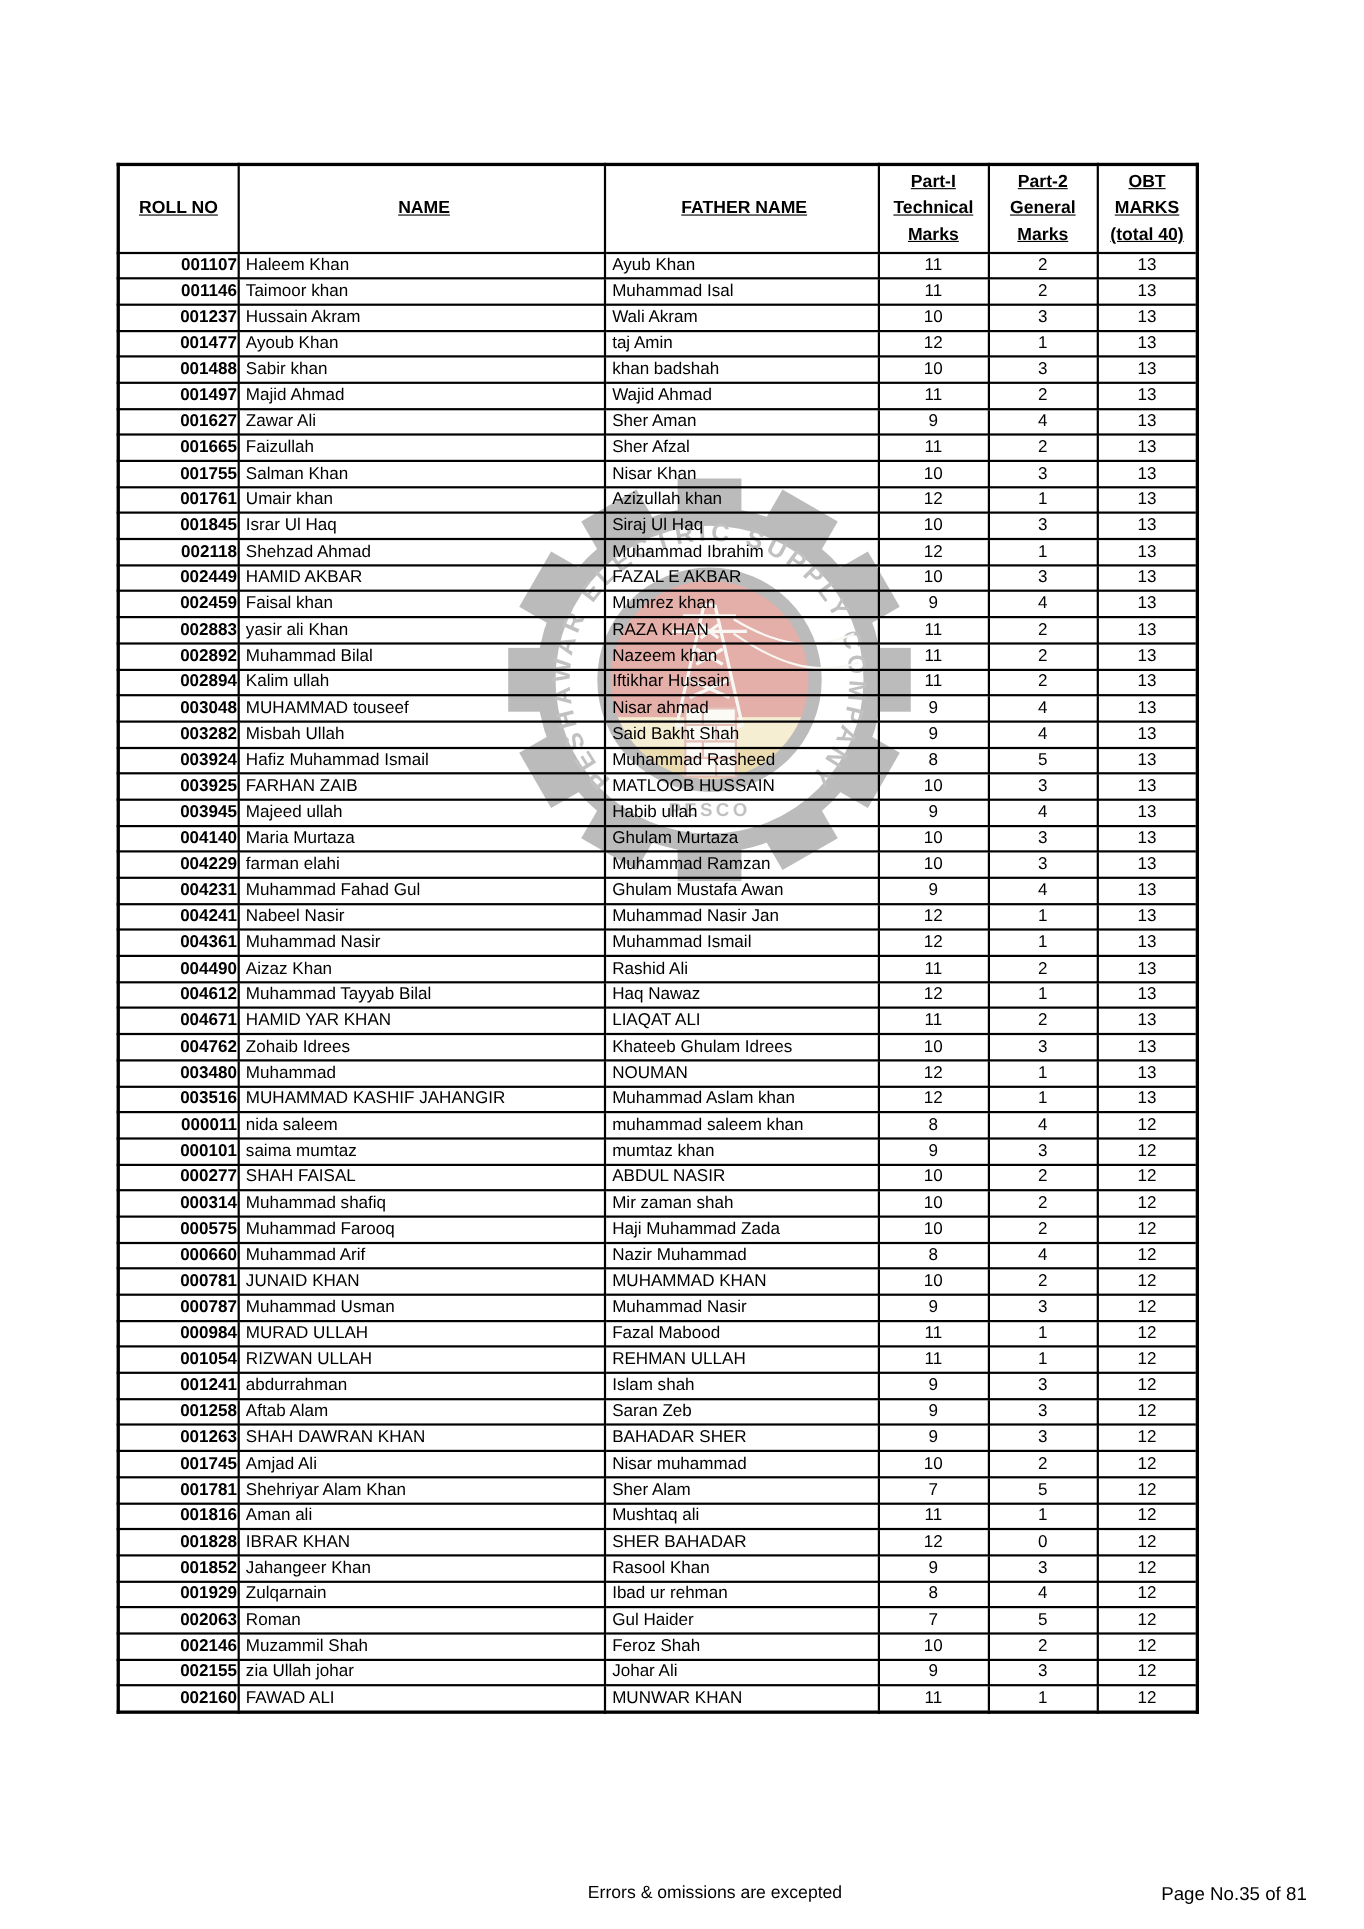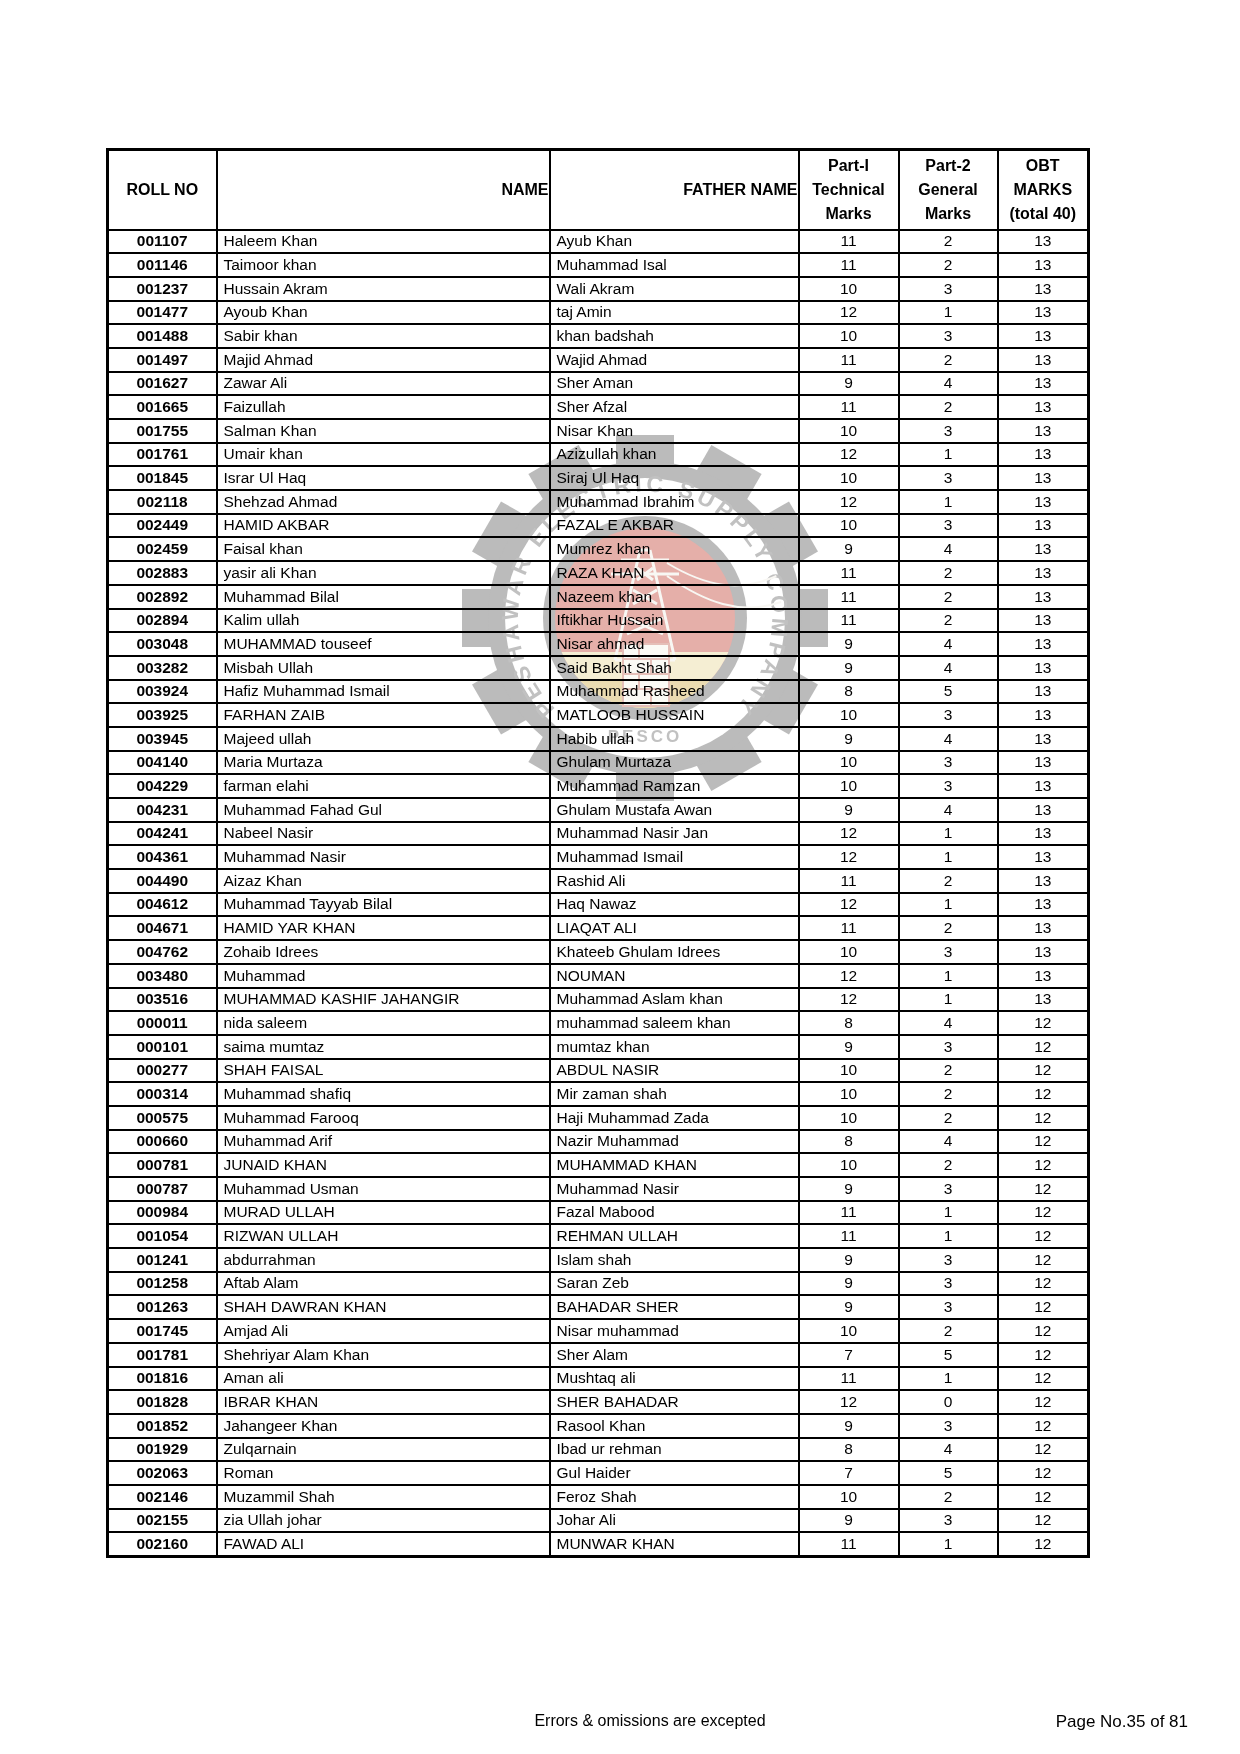--- a/index.html
+++ b/index.html
@@ -21,30 +21,30 @@
     position:absolute; left:106px; top:148px; width:981px;
     border-collapse:collapse; table-layout:fixed; z-index:1;
     background:transparent;
   }
   table.results, table.results th, table.results td { border:2px solid #000; }
   table.results { border-width:3px; }
   thead tr { height:80px; }
   th {
     font-weight:bold; font-size:16px; line-height:24px;
     white-space:pre-line; padding:0; vertical-align:middle;
-    text-align:center; background:#fff;
-  }
-  th.c-name, th.c-father { text-align:right; padding-left:5px; }
+    text-align:center; background:#fff;text-decoration:underline;
+  }
+  th.c-name, th.c-father { text-align:center; padding-left:5px; }
   thead th { border-bottom-width:3px; }
   tbody tr { height:23.7px; }
   td {
     font-size:15.5px; padding:0; vertical-align:middle;
     line-height:1.05; background:transparent;
   }
-  td.c-roll { font-weight:bold; text-align:center; }
+  td.c-roll { font-weight:bold; text-align:right; }
   td.c-name, td.c-father { text-align:left; padding-left:6px; }
   td.c-num { text-align:center; }
 
   
   .footer-disclaimer {
     position:absolute; top:1712px; left:380px; width:540px;
     text-align:center; font-size:16px; z-index:1;
   }
   .footer-page {
     position:absolute; top:1712px; right:52px;

